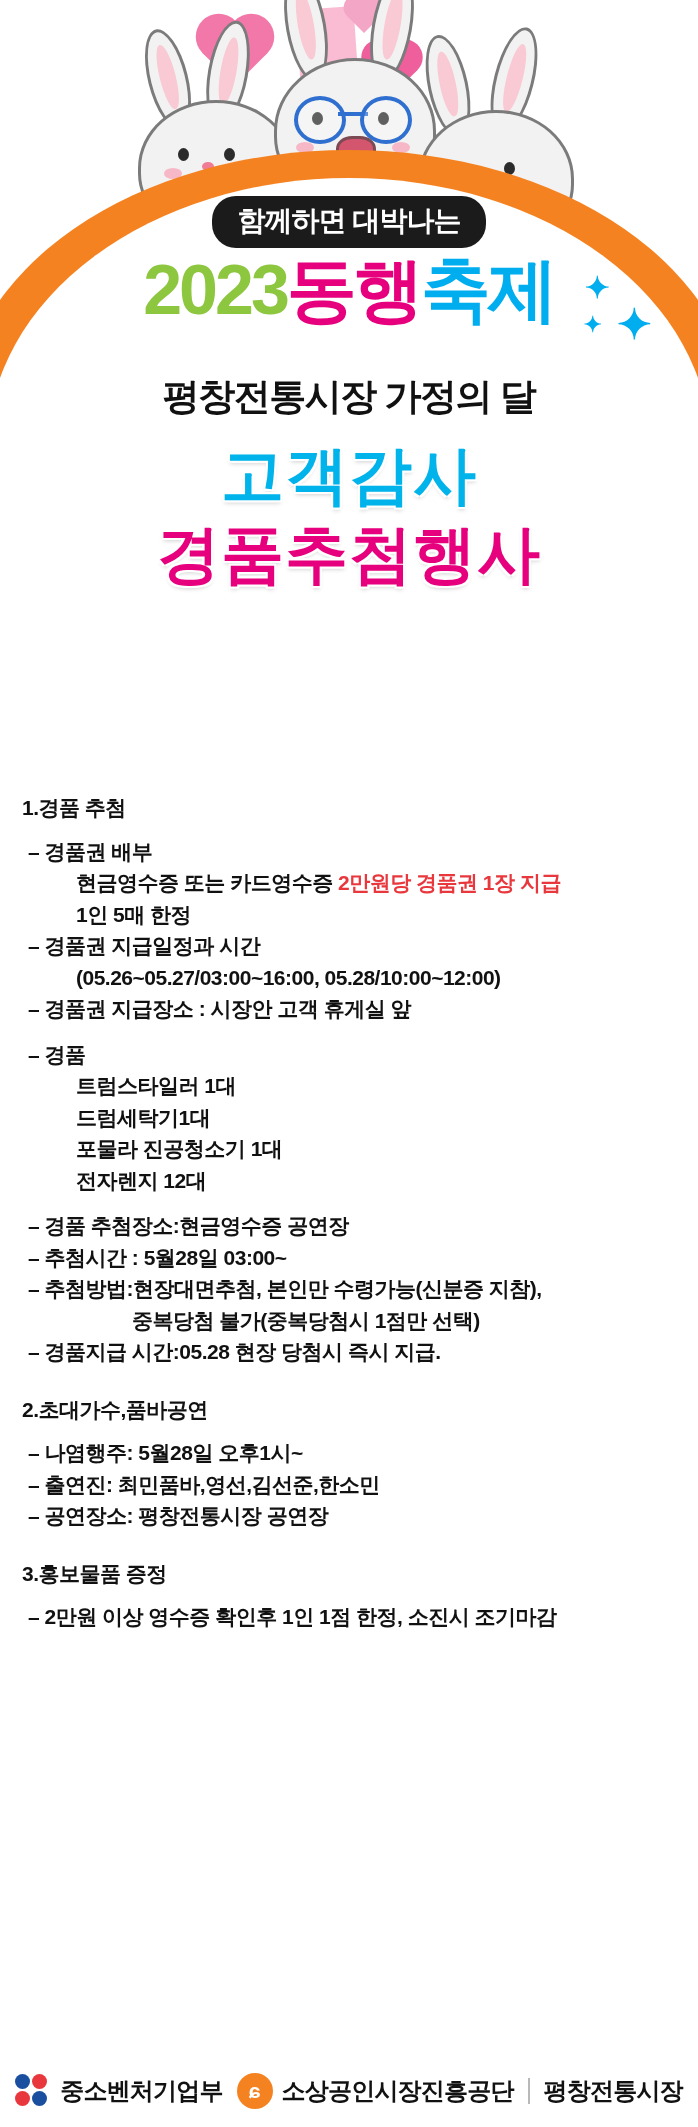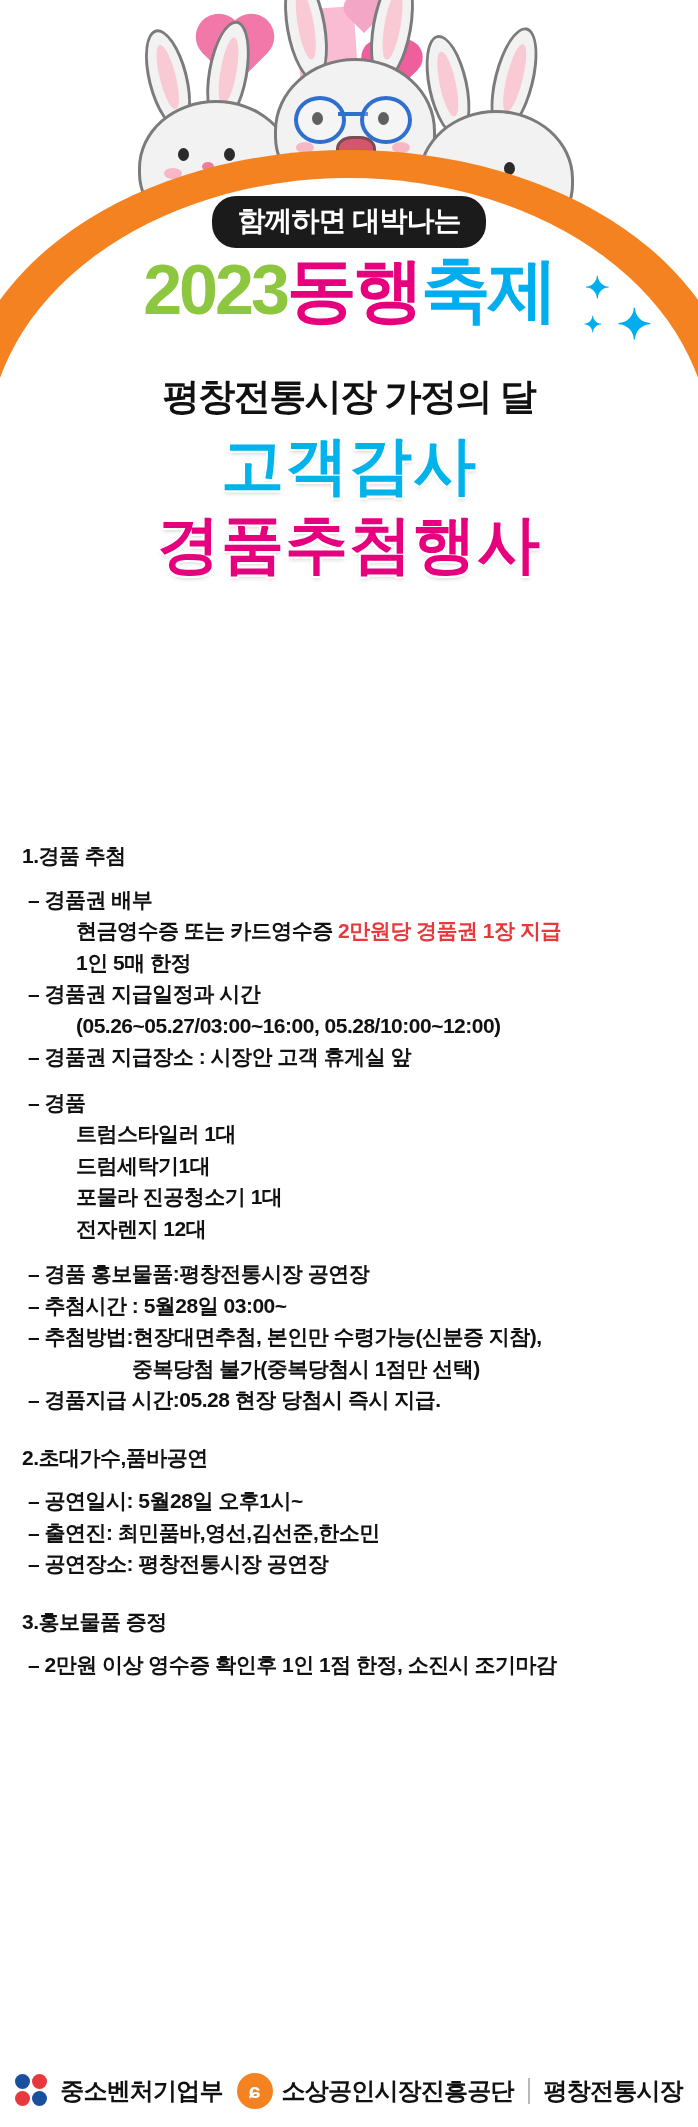--- a/index.html
+++ b/index.html
@@ -295,21 +295,21 @@
     width: 698px;
     text-align: center;
   }
   .title-sub {
     font-size: 37px;
     font-weight: bold;
     color: #111111;
     letter-spacing: -1.5px;
   }
   .title-main {
-    margin-top: 4px;
+    margin-top: 14px;
     font-size: 63px;
     font-weight: bold;
     color: #00b3ea;
     letter-spacing: 1px;
     line-height: 1.25;
     text-shadow:
       -2px -2px 0 #ffffff, 2px -2px 0 #ffffff,
       -2px  2px 0 #ffffff, 2px  2px 0 #ffffff,
       0 3px 4px rgba(0,0,0,.18);
   }
@@ -322,21 +322,21 @@
     text-shadow:
       -2px -2px 0 #ffffff, 2px -2px 0 #ffffff,
       -2px  2px 0 #ffffff, 2px  2px 0 #ffffff,
       0 3px 4px rgba(0,0,0,.18);
   }
 
   
   .content {
     position: absolute;
     left: 0;
-    top: 840px;
+    top: 792px;
     width: 698px;
     padding: 0 22px;
     box-sizing: border-box;
     font-size: 21px;
     line-height: 1.5;
     color: #111111;
   }
   .sec-head {
     font-weight: bold;
     font-size: 21px;
@@ -524,29 +524,29 @@
         <div class="line dash">– 경품권 지급일정과 시간</div>
         <div class="line plain">(05.26~05.27/03:00~16:00, 05.28/10:00~12:00)</div>
         <div class="line dash">– 경품권 지급장소 : 시장안 고객 휴게실 앞</div>
         <div class="gap-sm"></div>
         <div class="line dash">– 경품</div>
         <div class="line plain">트럼스타일러 1대</div>
         <div class="line plain">드럼세탁기1대</div>
         <div class="line plain">포물라 진공청소기 1대</div>
         <div class="line plain">전자렌지 12대</div>
         <div class="gap-sm"></div>
-        <div class="line dash">– 경품 홍보물품:평창전통시장 공연장</div>
+        <div class="line dash">– 경품 추첨장소:현금영수증 공연장</div>
         <div class="line dash">– 추첨시간 : 5월28일 03:00~</div>
         <div class="line dash">– 추첨방법:현장대면추첨, 본인만 수령가능(신분증 지참),</div>
         <div class="line indent3">중복당첨 불가(중복당첨시 1점만 선택)</div>
         <div class="line dash">– 경품지급 시간:05.28 현장 당첨시 즉시 지급.</div>
       </div>
       <div class="sec">
         <div class="sec-head">2.초대가수,품바공연</div>
-        <div class="line dash">– 공연일시: 5월28일 오후1시~</div>
+        <div class="line dash">– 나염행주: 5월28일 오후1시~</div>
         <div class="line dash">– 출연진: 최민품바,영선,김선준,한소민</div>
         <div class="line dash">– 공연장소: 평창전통시장 공연장</div>
       </div>
       <div class="sec">
         <div class="sec-head">3.홍보물품 증정</div>
         <div class="line dash">– 2만원 이상 영수증 확인후 1인 1점 한정, 소진시 조기마감</div>
       </div>
     </div>
 
   <div class="footer">

